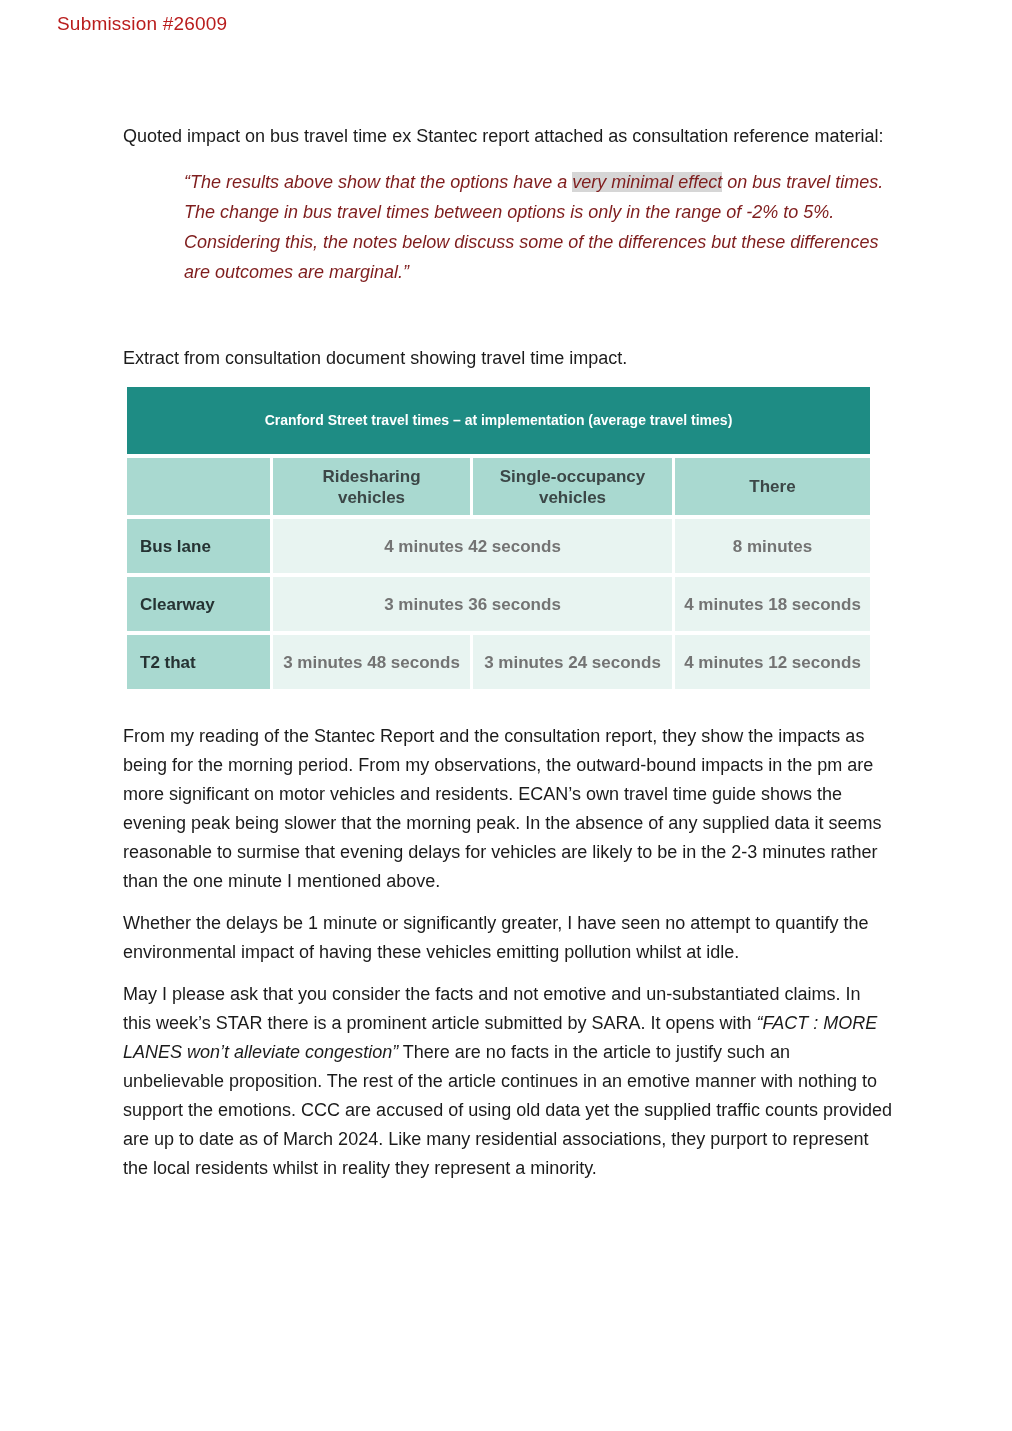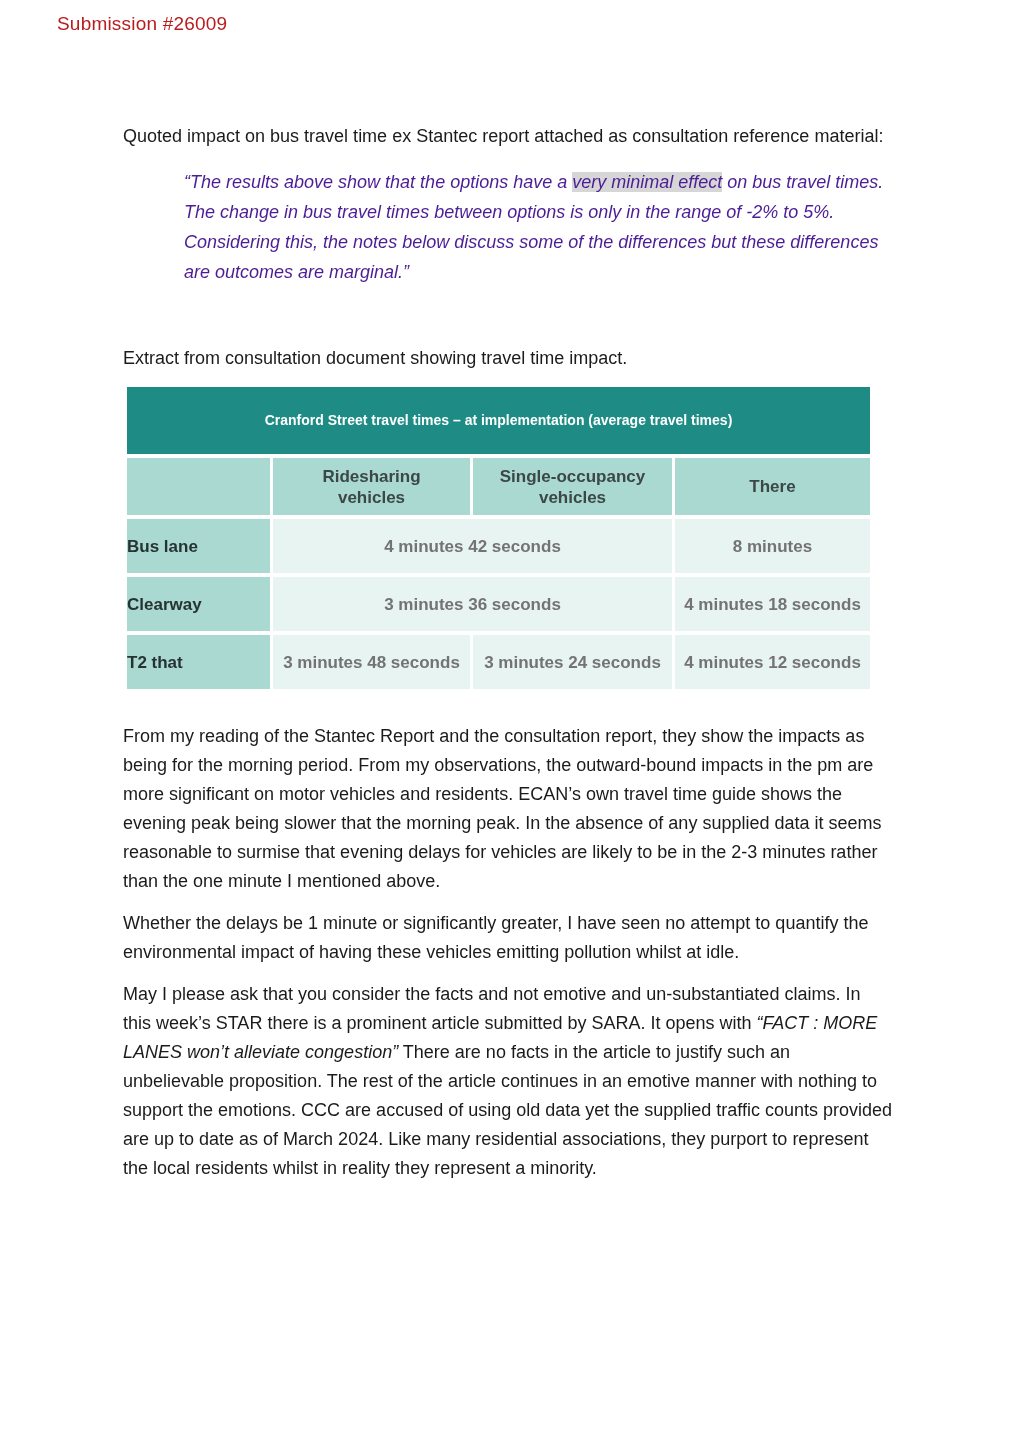--- a/index.html
+++ b/index.html
@@ -20,21 +20,21 @@
     width: 770px;
     font-size: 18px; line-height: 29px;
   }
   p.para { margin: 0 0 13px 0; }
   p.intro { margin-bottom: 16px; }
   .quote {
     margin: 0 0 57px 61px;
     width: 702px;
     font-style: italic;
     line-height: 30px;
-    color: #4c1d95;
+    color: #7f1d1d;
   }
   .quote .hl { background: var(--highlight_gray, #d6d6d6); }
   p.caption { margin-bottom: 14px; }
 
   
   .travel-table {
     width: 743px;
     margin: 0 4px 33px 4px;
     display: grid;
     grid-template-columns: 143px 197px 199px 195px;
@@ -60,20 +60,21 @@
     font-weight: bold;
     display: flex; align-items: center; justify-content: center;
     text-align: center;
     padding: 0 18px;
   }
   .t-label {
     background: var(--mint, #a9d9d0);
     color: #263333;
     font-weight: bold;
     display: flex; align-items: center;
+    padding-left: 13px;
   }
   .t-cell {
     background: var(--cell_mint, #e8f4f1);
     color: #737373;
     font-weight: 600;
     display: flex; align-items: center; justify-content: center;
     text-align: right;
   }
   .span2 { grid-column: span 2; }
   .italic { font-style: italic; }

